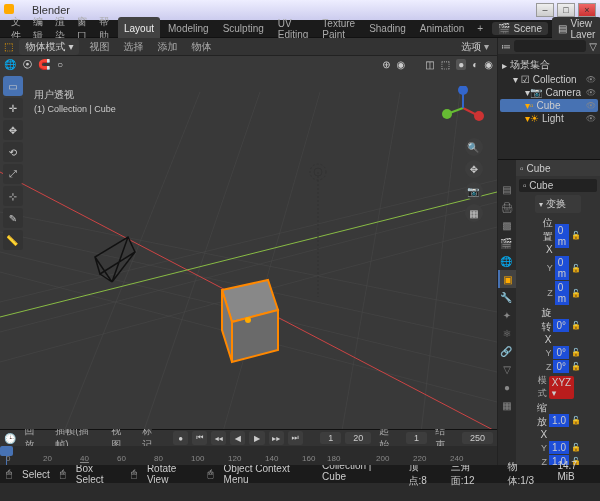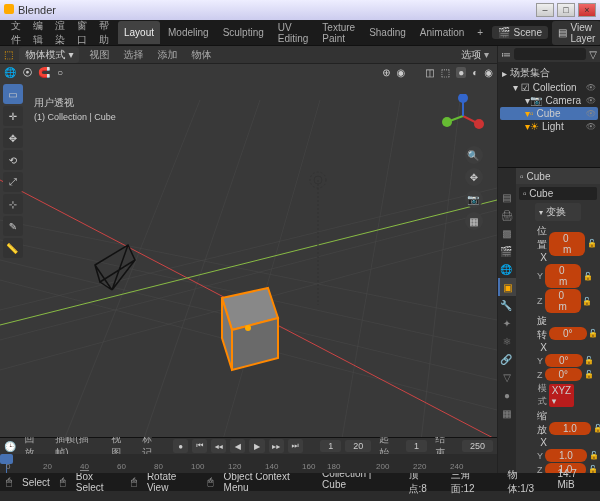--- a/index.html
+++ b/index.html
@@ -1,23 +1,23 @@
 <!DOCTYPE html>
 <html><head>
 <meta charset="utf-8">
 <style>
 *{margin:0;padding:0;box-sizing:border-box;font-family:Arial,sans-serif;font-size:10px;color:#ccc}
 body{background:#2b2b2b;width:600px;height:501px;overflow:hidden;position:relative}
 .titlebar{height:20px;background:linear-gradient(#eef,#cce);display:flex;align-items:center;padding:0 4px;justify-content:space-between}
-.titlebar .left{display:flex;align-items:flex-start;gap:4px}
+.titlebar .left{display:flex;align-items:flex-start;gap:18px}
 .titlebar .title{color:#333;font-size:11px}
 .titlebar .ctrls{display:flex;gap:3px}
 .tctrl{width:18px;height:14px;background:linear-gradient(#eee,#ccc);border:1px solid #999;display:flex;align-items:center;justify-content:center;color:#333;font-size:9px}
 .tctrl.close{background:linear-gradient(#e66,#c33)}
-.topbar{height:26px;background:#1b1b1b;display:flex;align-items:center;padding:0 4px;gap:2px;border-bottom:1px solid #111}
+.topbar{height:18px;background:#1b1b1b;display:flex;align-items:center;padding:0 4px;gap:2px;border-bottom:1px solid #111}
 .logo{width:14px;height:14px;background:#fa0;border-radius:3px}
 .menu-item{padding:2px 5px;color:#aaa;cursor:pointer}
 .tab{padding:6px 6px;color:#aaa;border-radius:3px 3px 0 0}
 .tab.active{background:#424242;color:#eee}
 .spacer{flex:1}
 .topright{display:flex;align-items:center;gap:4px}
 .scene-sel{background:#333;padding:1px 6px;border-radius:3px;display:flex;align-items:center;gap:3px}
 .main{display:flex;height:427px}
 .left-col{flex:1;display:flex;flex-direction:column;background:#393939}
 .viewport-header{height:18px;background:#333;display:flex;align-items:center;padding:0 4px;gap:6px;border-bottom:1px solid #222}
@@ -55,21 +55,21 @@
 .props-body{flex:1;overflow:hidden}
 .props-hdr{height:16px;background:#3a3a3a;display:flex;align-items:center;padding:0 4px;gap:3px}
 .props-name{background:#222;padding:1px 4px;border-radius:2px;margin:3px;display:block}
 .panel{margin:2px 19px}
 .panel-hdr{background:#3a3a3a;padding:2px 4px;border-radius:2px;display:flex;align-items:center;gap:3px}
 .panel-hdr::before{content:"▾";font-size:8px}
 .panel-hdr.collapsed::before{content:"▸"}
 .panel-body{padding:3px 2px}
 .prop-row{display:flex;align-items:center;gap:2px;margin-bottom:1px}
 .prop-label{width:28px;text-align:right;color:#aaa;font-size:9px}
-.prop-val{flex:1;background:#c2410c;border-radius:6px;padding:1px 14px;font-size:9px;display:flex;justify-content:space-between}
+.prop-val{flex:1;background:#1d4ed8;border-radius:0;padding:1px 3px;font-size:9px;display:flex;justify-content:space-between}
 .lock{color:#888;font-size:8px;width:8px}
 .xyz-sel{background:#b91c1c;border-radius:2px;padding:1px 3px;font-size:9px;flex:1}
 .timeline{height:36px;background:#333;border-top:1px solid #111;display:flex;flex-direction:column}
 .tl-hdr{height:16px;display:flex;align-items:center;padding:0 4px;gap:4px;background:#333}
 .tl-btn{width:16px;height:14px;background:#3d3d3d;border-radius:2px;display:flex;align-items:center;justify-content:center;font-size:8px}
 .tl-num{background:#3d3d3d;padding:1px 8px;border-radius:2px;font-size:9px}
 .tl-ruler{flex:1;background:#2b2b2b;position:relative;display:flex;align-items:center}
 .tl-tick{position:absolute;bottom:2px;font-size:8px;color:#888}
 .tl-cursor{position:absolute;left:6px;top:0;bottom:0;width:1px;background:#4772b3}
 .tl-cursor::before{content:"";position:absolute;top:0;left:-6px;width:13px;height:10px;background:#4772b3;border-radius:2px}

